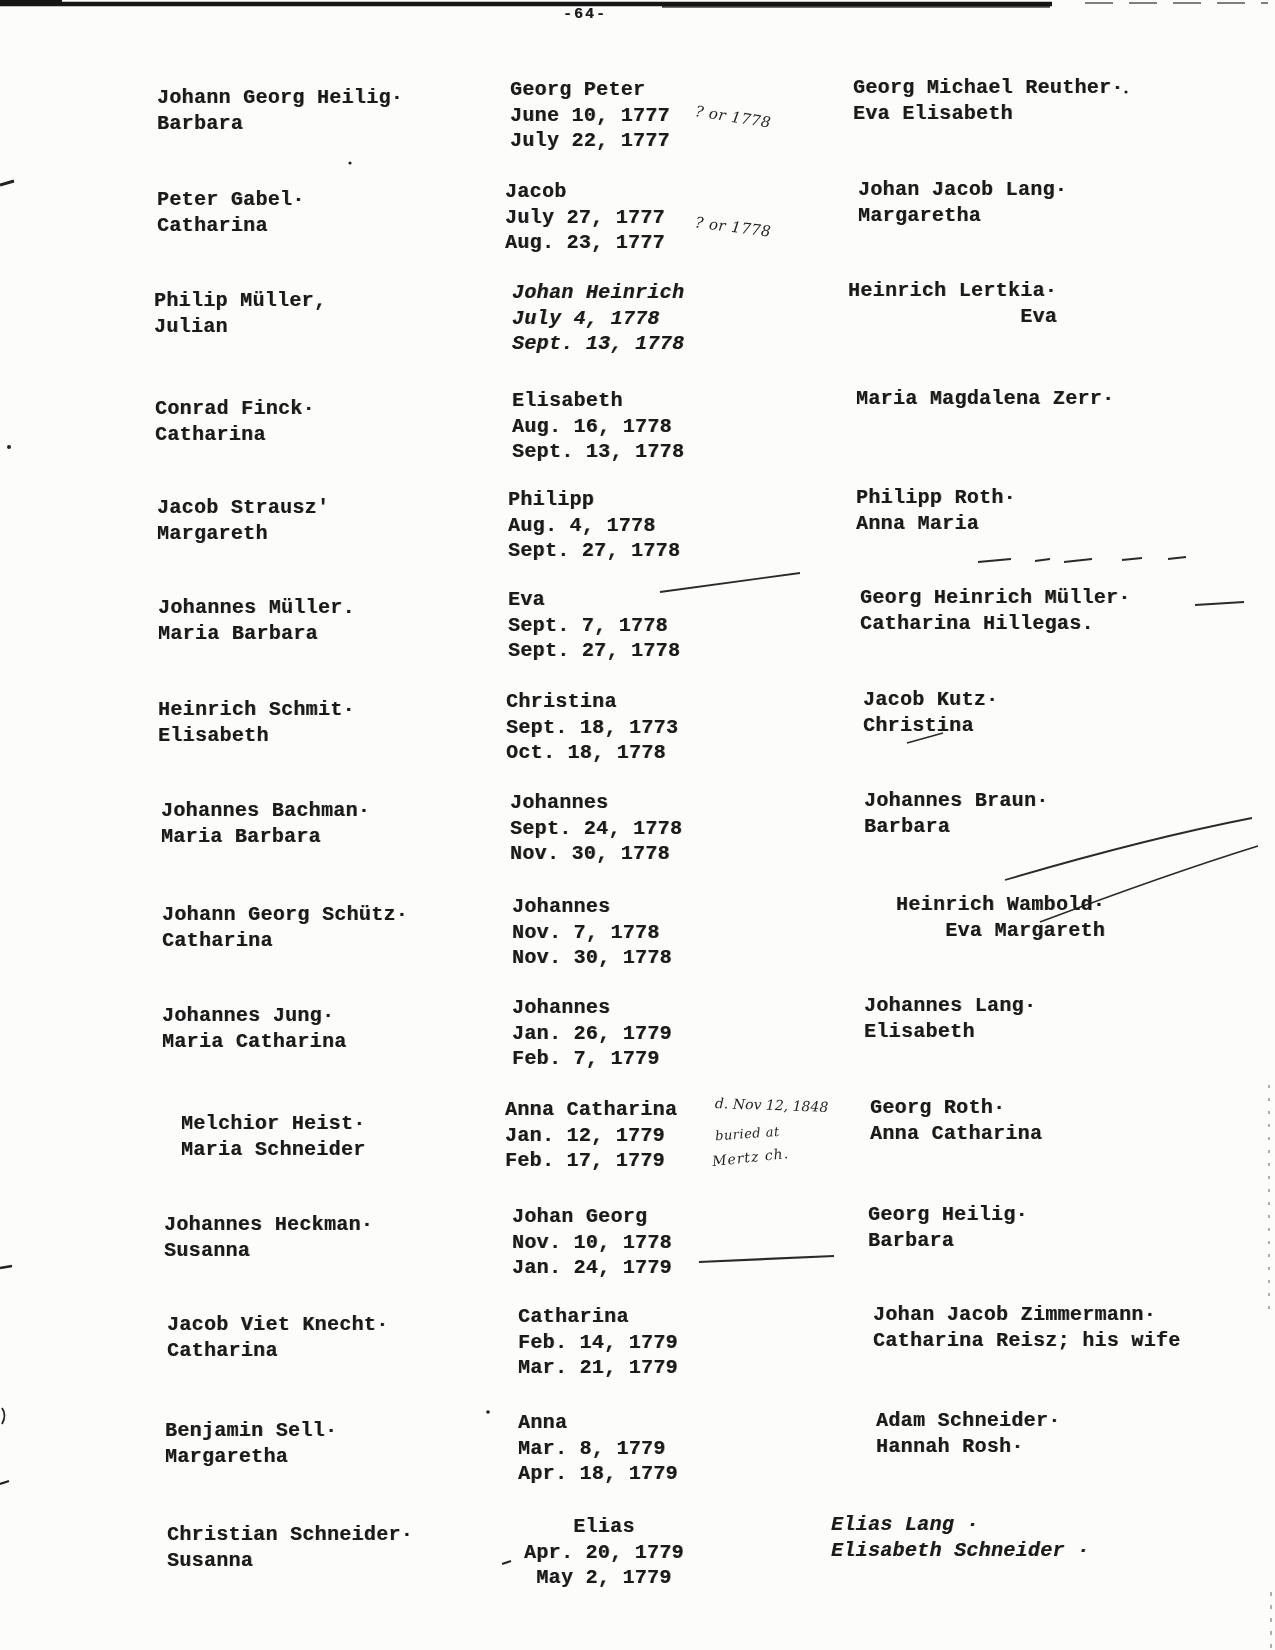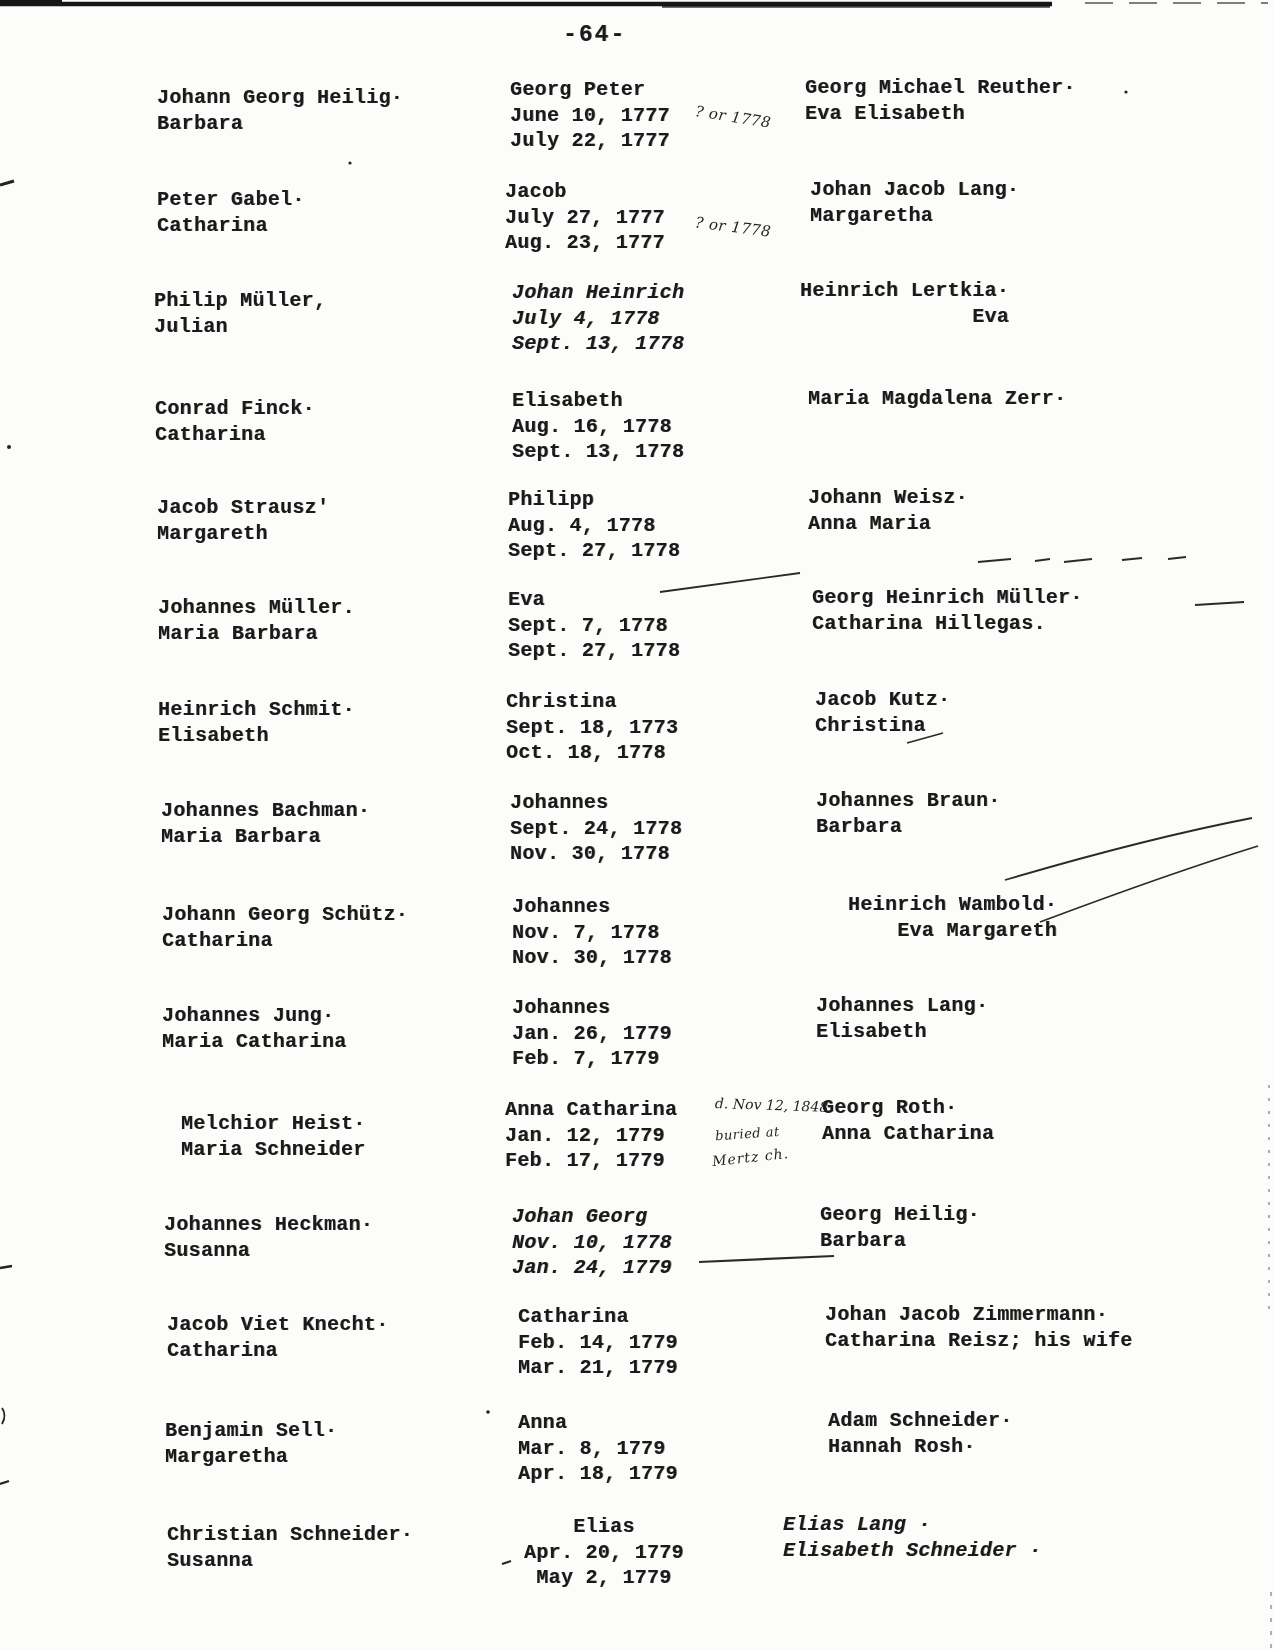--- a/index.html
+++ b/index.html
@@ -20,39 +20,39 @@
   .artifacts {
     position: absolute;
     left: 0; top: 0;
     width: 1275px; height: 1650px;
     pointer-events: none;
   }
 
   .page-number {
     position: absolute;
     left: 563px;
-    top: 22px;
-    font-size: 23px;
+    top: 6px;
+    font-size: 15px;
     letter-spacing: 2px;
     text-shadow: 0.6px 0.4px 0.6px rgba(20,20,20,0.5);
   }
 
   .records {
     position: absolute;
     left: 0;
     top: 85px;
     width: 100%;
     height: 1565px;
   }
 
   .record { position: absolute; left: 0; width: 100%; }
 
   .col { position: absolute; top: 0; }
   .child-col { top: -8px; }
-  .sponsors-col { top: -10px; }
+  .sponsors-col { top: -10px; margin-left: 48px; }
 
   .line {
     font-size: 20px;
     line-height: 25.5px;
     white-space: nowrap;
     letter-spacing: 0.3px;
     text-shadow: 0.6px 0.4px 0.6px rgba(20,20,20,0.5);
   }
 
   .handwriting {
@@ -173,21 +173,21 @@
         <div class="col parents-col" style="left: 157px;">
           <div class="line">Jacob Strausz'</div>
           <div class="line">Margareth</div>
         </div>
         <div class="col child-col" style="left: 508px;">
           <div class="line">Philipp</div>
           <div class="line">Aug. 4, 1778</div>
           <div class="line">Sept. 27, 1778</div>
         </div>
         <div class="col sponsors-col" style="left: 808px;">
-          <div class="line">Johann Weisz·</div>
+          <div class="line">Philipp Roth·</div>
           <div class="line">Anna Maria</div>
         </div>
       </div>
       <div class="record" style="top: 510px;">
         <div class="col parents-col" style="left: 158px;">
           <div class="line">Johannes Müller.</div>
           <div class="line">Maria Barbara</div>
         </div>
         <div class="col child-col" style="left: 508px;">
           <div class="line">Eva</div>
@@ -275,21 +275,21 @@
         <div class="col sponsors-col" style="left: 822px;">
           <div class="line">Georg Roth·</div>
           <div class="line">Anna Catharina</div>
         </div>
       </div>
       <div class="record" style="top: 1127px;">
         <div class="col parents-col" style="left: 164px;">
           <div class="line">Johannes Heckman·</div>
           <div class="line">Susanna</div>
         </div>
-        <div class="col child-col" style="left: 512px; font-style: italic;">
+        <div class="col child-col" style="left: 512px;">
           <div class="line">Johan Georg</div>
           <div class="line">Nov. 10, 1778</div>
           <div class="line">Jan. 24, 1779</div>
         </div>
         <div class="col sponsors-col" style="left: 820px;">
           <div class="line">Georg Heilig·</div>
           <div class="line">Barbara</div>
         </div>
       </div>
       <div class="record" style="top: 1227px;">

